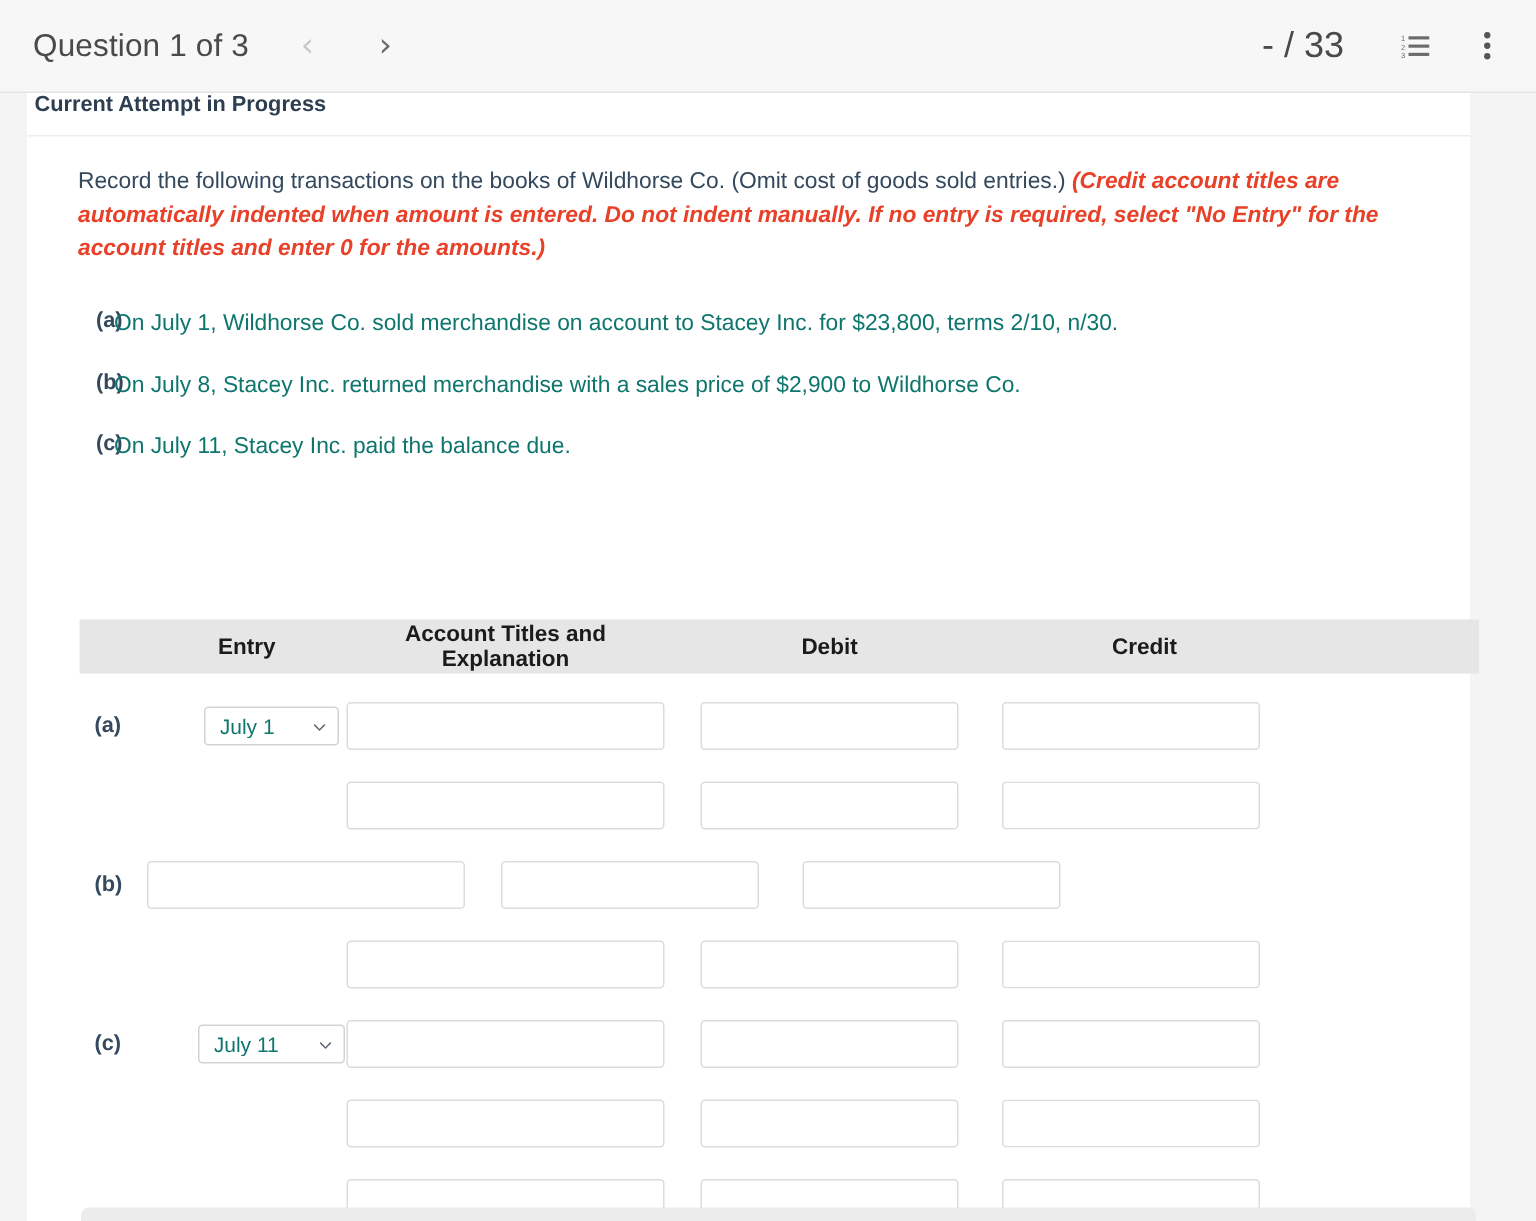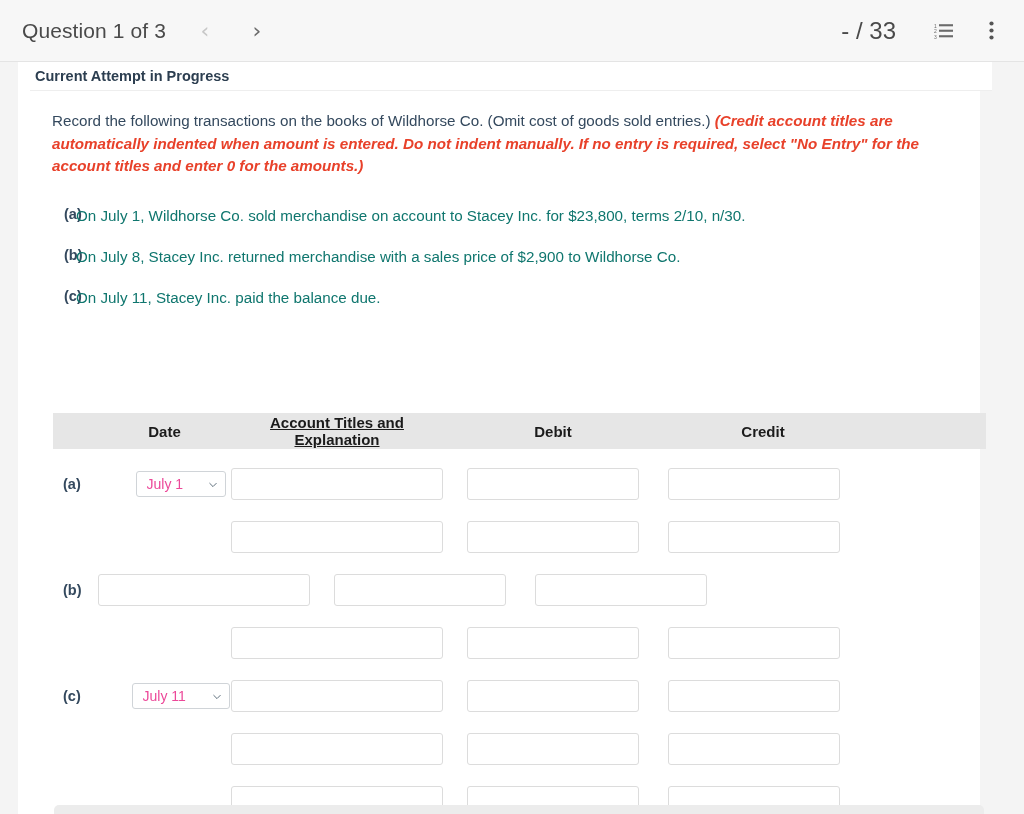--- a/index.html
+++ b/index.html
@@ -97,22 +97,20 @@
   }
   .attempt-band {
     position: absolute;
     left: 0; top: 0;
     width: 962px;
     height: 29px;
     background: #ffffff;
     border-bottom: 1px solid #eeeeee;
     box-sizing: border-box;
     display: flex;
-    align-items: center;
-    margin-left: 12px;
   }
   .attempt-label {
     font-size: 14.5px;
     font-weight: bold;
     color: #2c3e50;
     margin-left: 5px;
   }
 
   .content {
     position: absolute;
@@ -176,21 +174,21 @@
   }
   .jhead .cell {
     font-size: 15px;
     font-weight: bold;
     color: #1b1b1b;
     text-align: center;
     box-sizing: border-box;
   }
   .c-letter { width: 45px; flex: 0 0 45px; }
   .c-date   { width: 133px; flex: 0 0 133px; }
-  .c-acct   { width: 212px; flex: 0 0 212px; text-decoration: underline; }
+  .c-acct   { width: 212px; flex: 0 0 212px; }
   .c-debit  { width: 220px; flex: 0 0 220px; }
   .c-credit { width: 200px; flex: 0 0 200px; }
 
   .jbody { padding-top: 8px; }
   .jrow {
     display: flex;
     align-items: center;
     height: 53px;
   }
   .jrow .slot {
@@ -210,21 +208,21 @@
     justify-content: center;
     padding-left: 2px;
   }
   .s-acct  { width: 212px; flex: 0 0 212px; justify-content: center; }
   .s-debit { width: 220px; flex: 0 0 220px; justify-content: center; }
   .s-credit{ width: 200px; flex: 0 0 200px; justify-content: center; }
 
   select.date-select {
     font-family: "Liberation Sans", sans-serif;
     font-size: 14px;
-    color: #ec4899;
+    color: #0f766e;
     background: #ffffff;
     border: 1px solid #d0d4d8;
     border-radius: 3px;
     height: 26px;
     padding: 0 24px 0 10px;
     -webkit-appearance: none;
     -moz-appearance: none;
     appearance: none;
     outline: none;
     cursor: pointer;
@@ -336,21 +334,21 @@
         <div class="txn-row">
           <div class="txn-letter">(c)</div>
           <div class="txn-text">On July 11, Stacey Inc. paid the balance due.</div>
         </div>
       </div>
 
       <div class="jtable">
 
         <div class="jhead">
           <div class="cell c-letter"></div>
-          <div class="cell c-date">Date</div>
+          <div class="cell c-date">Entry</div>
           <div class="cell c-acct">Account Titles and Explanation</div>
           <div class="cell c-debit">Debit</div>
           <div class="cell c-credit">Credit</div>
         </div>
 
         <div class="jbody">
 
           <div class="jrow">
             <div class="slot s-letter">(a)</div>
             <div class="slot s-date">

